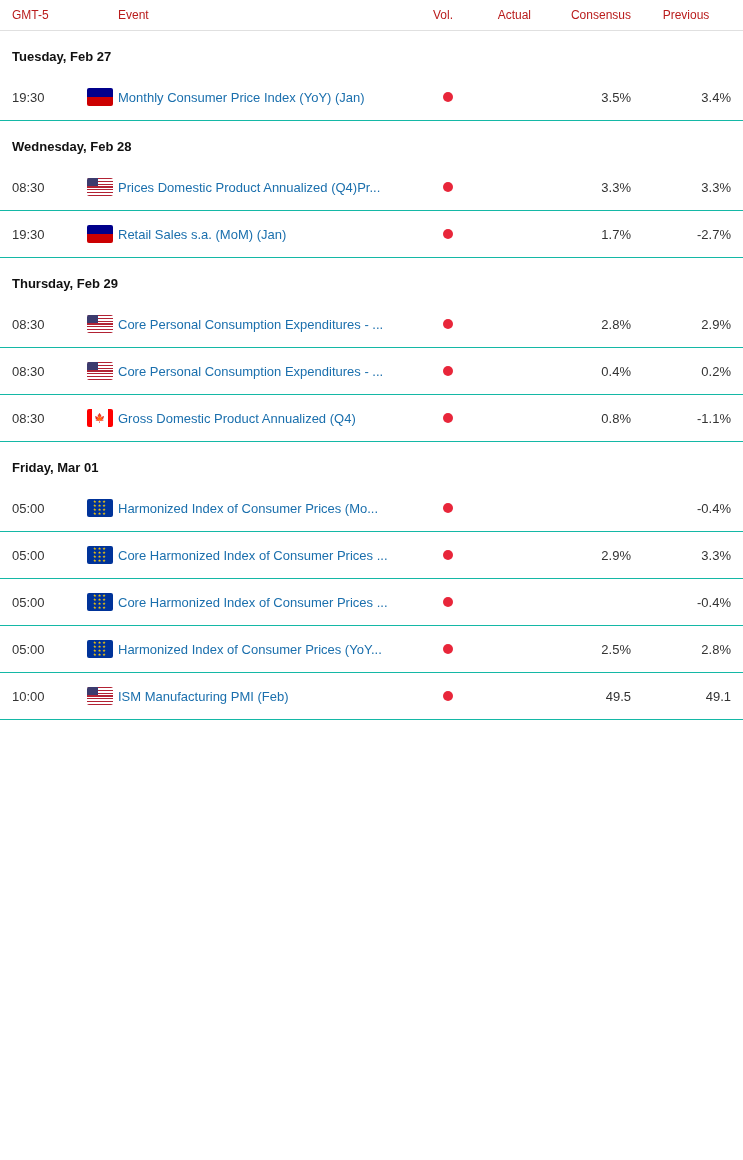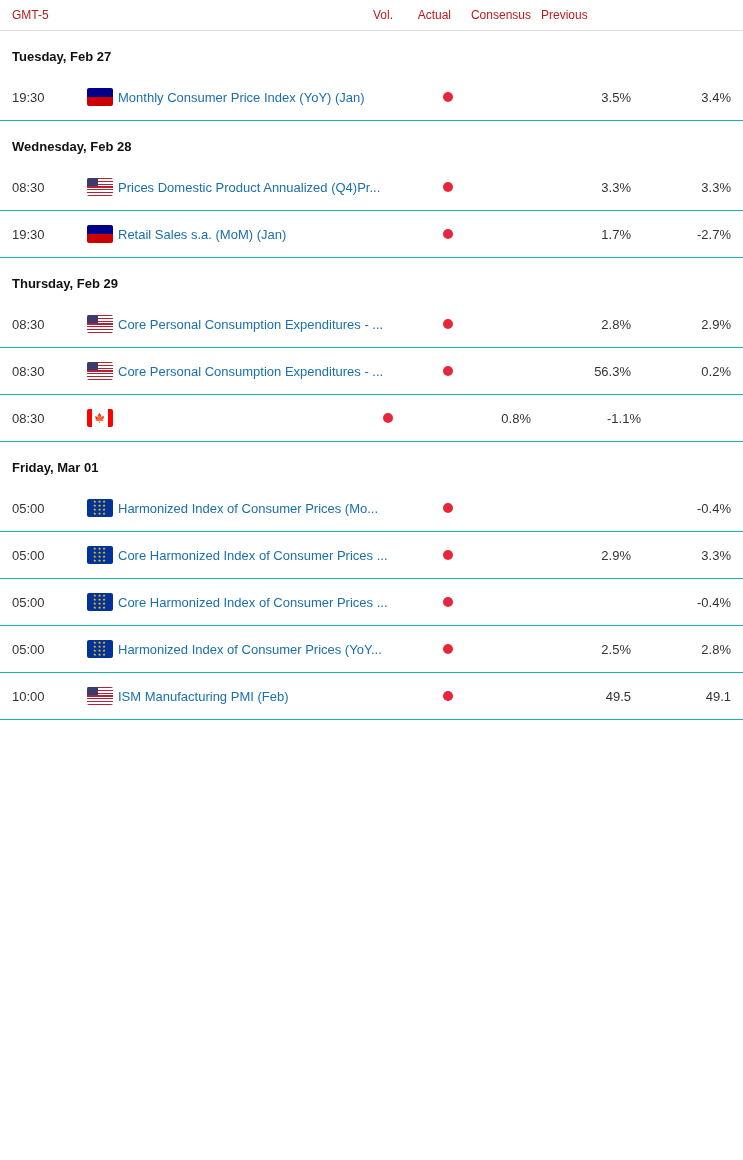--- a/index.html
+++ b/index.html
@@ -163,24 +163,25 @@
       white-space: normal;
       word-break: break-all;
       width: 14px;
     }
   </style>
 </head>
 <body>
 
 <div class="header-row">
   <span>GMT-5</span>
+  <span style="padding-left: 36px;">Event</span>
   <span style="text-align:right; padding-right: 8px;">Vol.</span>
   <span style="text-align:right; padding-right:10px;">Actual</span>
   <span style="text-align:right; padding-right:10px;">Consensus</span>
-  <span style="text-align:left;">Previous</span>
+  <span style="text-align:center;">Previous</span>
 </div>
 
 <div id="calendar-body">
     <div class="day-header">Tuesday, Feb 27</div>
     <div class="event-row">
       <span class="time-col">19:30</span>
       <div class="flag-col">
         <div class="flag-au"></div>
       </div>
       <span class="event-name">Monthly Consumer Price Index (YoY) (Jan)</span>
@@ -235,28 +236,29 @@
     <div class="event-row">
       <span class="time-col">08:30</span>
       <div class="flag-col">
         <div class="flag-us"></div>
       </div>
       <span class="event-name">Core Personal Consumption Expenditures - ...</span>
       <div class="vol-col">
         <span class="red-dot"></span>
       </div>
       <span class="actual-col"></span>
-      <span class="consensus-col">56.3%</span>
+      <span class="consensus-col">0.4%</span>
       <span class="previous-col">0.2%</span>
     </div>
     <div class="event-row">
       <span class="time-col">08:30</span>
       <div class="flag-col">
         <div class="flag-ca"></div>
       </div>
+      <span class="event-name">Gross Domestic Product Annualized (Q4)</span>
       <div class="vol-col">
         <span class="red-dot"></span>
       </div>
       <span class="actual-col"></span>
       <span class="consensus-col">0.8%</span>
       <span class="previous-col">-1.1%</span>
     </div>
     <div class="day-header">Friday, Mar 01</div>
     <div class="event-row">
       <span class="time-col">05:00</span>

